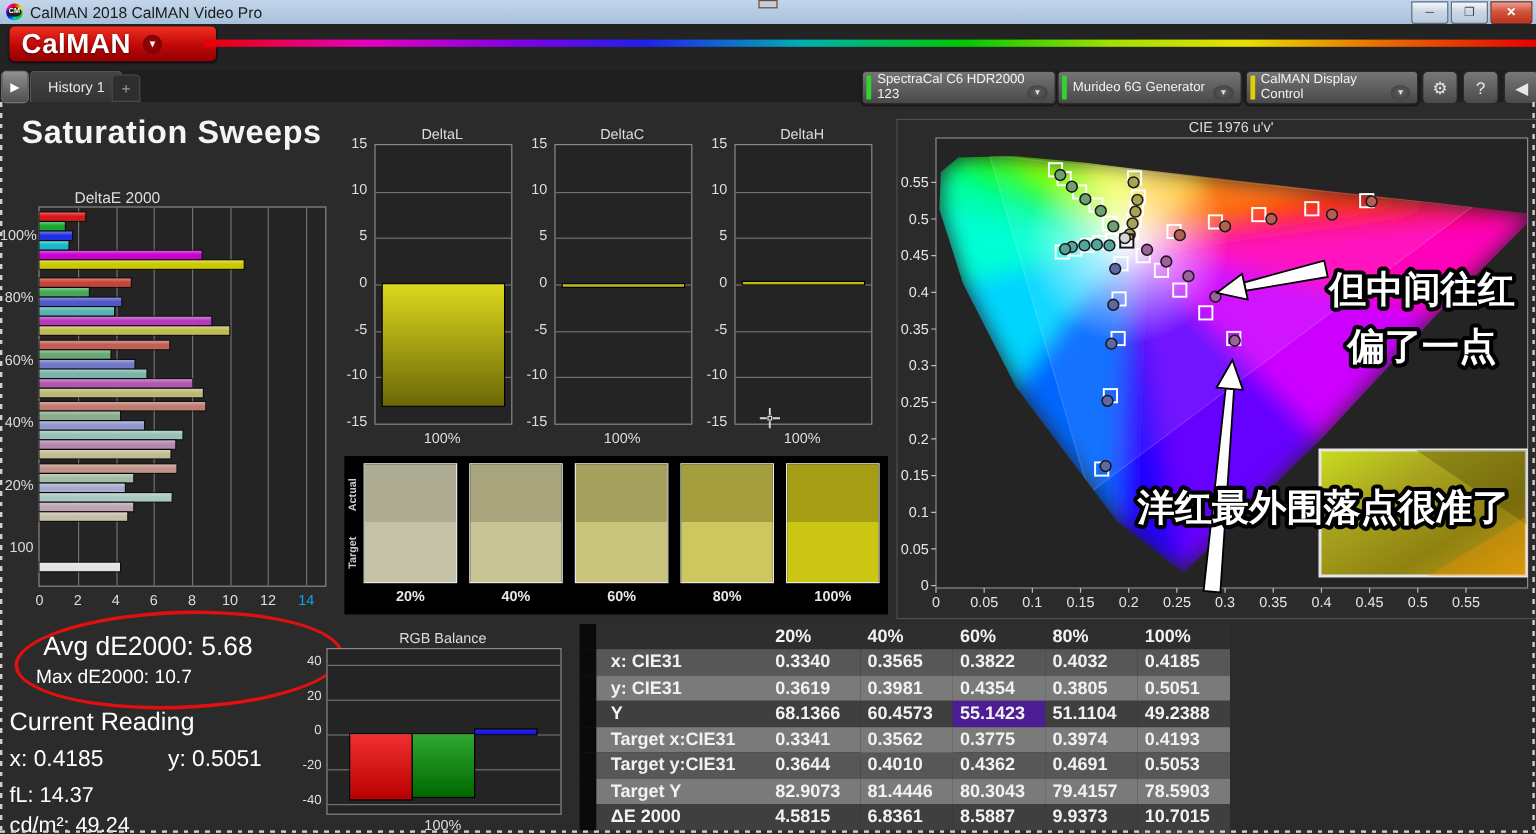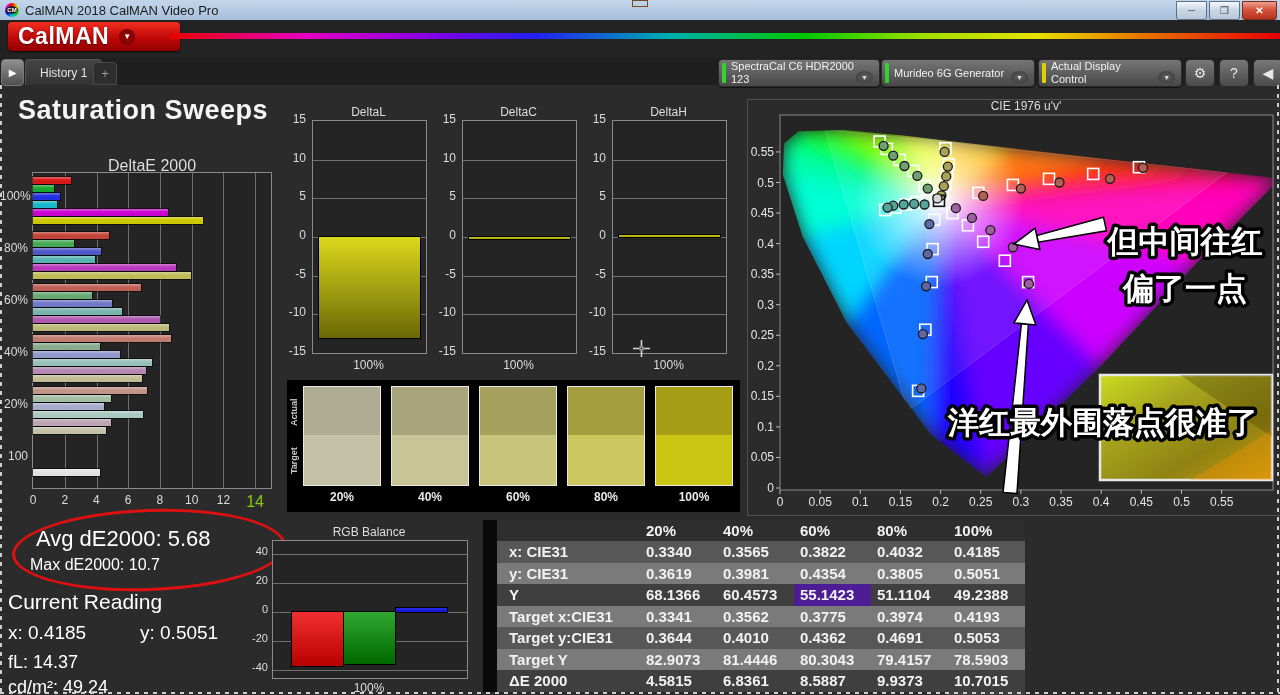--- a/index.html
+++ b/index.html
@@ -100,21 +100,21 @@
     <div class="devbtn" style="left:881px;width:152px;">
       <div class="devind" style="background: rgb(47, 212, 47);"></div>
       <div class="devlbl">
           <div>Murideo 6G Generator</div>
         </div>
       <div class="devdd">▼</div>
     </div>
     <div class="devbtn" style="left:1038px;width:142px;">
       <div class="devind" style="background: rgb(224, 208, 0);"></div>
       <div class="devlbl">
-          <div>Actual Display Control</div>
+          <div>CalMAN Display Control</div>
         </div>
       <div class="devdd">▼</div>
     </div>
     <div class="sqbtn" style="left:1185px;">
         <span>⚙</span>
       </div>
     <div class="sqbtn" style="left:1219px;">
         <span>?</span>
       </div>
     <div class="sqbtn" style="left:1253px;">
@@ -128,21 +128,21 @@
     <div class="readings">
       <div style="left:36px;top:441px;font-size:22px;">Avg dE2000: 5.68</div>
       <div style="left:30px;top:471px;font-size:16px;">Max dE2000: 10.7</div>
       <div style="left:8px;top:505px;font-size:21px;">Current Reading</div>
       <div style="left:8px;top:537px;font-size:19px;">x: 0.4185</div>
       <div style="left:140px;top:537px;font-size:19px;">y: 0.5051</div>
       <div style="left:8px;top:567px;font-size:18px;">fL: 14.37</div>
       <div style="left:8px;top:592px;font-size:18px;">cd/m²: 49.24</div>
       <div class="red-ellipse"></div>
     </div>
-  <div style="position: absolute; left: 62px; top: 72px; width: 180px; text-align: center; font-size: 16px; color: rgb(221, 221, 221);">DeltaE 2000</div>
+  <div style="position: absolute; left: 62px; top: 72px; width: 180px; text-align: left; font-size: 13px; color: rgb(221, 221, 221);">DeltaE 2000</div>
       <div style="position: absolute; left: 32px; top: 87px; width: 238px; height: 315px; background: rgb(36, 36, 36); border: 1px solid rgb(138, 138, 138);">
         <div style="position: absolute; left: 31.7px; top: 0px; bottom: 0px; width: 1px; background: rgb(112, 112, 112);"></div>
         <div style="position: absolute; left: 63.5px; top: 0px; bottom: 0px; width: 1px; background: rgb(112, 112, 112);"></div>
         <div style="position: absolute; left: 95.2px; top: 0px; bottom: 0px; width: 1px; background: rgb(112, 112, 112);"></div>
         <div style="position: absolute; left: 126.9px; top: 0px; bottom: 0px; width: 1px; background: rgb(112, 112, 112);"></div>
         <div style="position: absolute; left: 158.7px; top: 0px; bottom: 0px; width: 1px; background: rgb(112, 112, 112);"></div>
         <div style="position: absolute; left: 190.4px; top: 0px; bottom: 0px; width: 1px; background: rgb(112, 112, 112);"></div>
         <div style="position: absolute; left: 222.1px; top: 0px; bottom: 0px; width: 1px; background: rgb(112, 112, 112);"></div>
         <div style="position: absolute; left: 0px; top: 4px; height: 7px; width: 38.1px; background: linear-gradient(rgba(255, 255, 255, 0.35), transparent 45%), rgb(216, 24, 24); box-shadow: rgba(0, 0, 0, 0.55) 0px 0px 0px 1px;"></div>
         <div style="position: absolute; left: 0px; top: 12px; height: 7px; width: 20.6px; background: linear-gradient(rgba(255, 255, 255, 0.35), transparent 45%), rgb(24, 168, 48); box-shadow: rgba(0, 0, 0, 0.55) 0px 0px 0px 1px;"></div>
@@ -176,21 +176,21 @@
         <div style="position: absolute; left: 0px; top: 254px; height: 7px; width: 72.7px; background: linear-gradient(rgba(255, 255, 255, 0.35), transparent 45%), rgb(196, 192, 168); box-shadow: rgba(0, 0, 0, 0.55) 0px 0px 0px 1px;"></div>
         <div style="position: absolute; left: 0px; top: 296px; height: 7px; width: 66.6px; background: linear-gradient(rgba(255, 255, 255, 0.35), transparent 45%), rgb(226, 226, 226); box-shadow: rgba(0, 0, 0, 0.55) 0px 0px 0px 1px;"></div>
       </div>
       <div style="position: absolute; left: 23px; top: 408px; width: 20px; text-align: center; font-size: 12px; color: rgb(221, 221, 221);">0</div>
       <div style="position: absolute; left: 54.7333px; top: 408px; width: 20px; text-align: center; font-size: 12px; color: rgb(221, 221, 221);">2</div>
       <div style="position: absolute; left: 86.4667px; top: 408px; width: 20px; text-align: center; font-size: 12px; color: rgb(221, 221, 221);">4</div>
       <div style="position: absolute; left: 118.2px; top: 408px; width: 20px; text-align: center; font-size: 12px; color: rgb(221, 221, 221);">6</div>
       <div style="position: absolute; left: 149.933px; top: 408px; width: 20px; text-align: center; font-size: 12px; color: rgb(221, 221, 221);">8</div>
       <div style="position: absolute; left: 181.667px; top: 408px; width: 20px; text-align: center; font-size: 12px; color: rgb(221, 221, 221);">10</div>
       <div style="position: absolute; left: 213.4px; top: 408px; width: 20px; text-align: center; font-size: 12px; color: rgb(221, 221, 221);">12</div>
-      <div style="position: absolute; left: 245.133px; top: 408px; width: 20px; text-align: center; font-size: 16px; color: #84cc16;">14</div>
+      <div style="position: absolute; left: 245.133px; top: 408px; width: 20px; text-align: center; font-size: 12px; color: #0ea5e9;">14</div>
       <div style="position: absolute; left: 0px; top: 104px; width: 28px; text-align: right; font-size: 12px; color: rgb(221, 221, 221);">100%</div>
       <div style="position: absolute; left: 0px; top: 156px; width: 28px; text-align: right; font-size: 12px; color: rgb(221, 221, 221);">80%</div>
       <div style="position: absolute; left: 0px; top: 208px; width: 28px; text-align: right; font-size: 12px; color: rgb(221, 221, 221);">60%</div>
       <div style="position: absolute; left: 0px; top: 260px; width: 28px; text-align: right; font-size: 12px; color: rgb(221, 221, 221);">40%</div>
       <div style="position: absolute; left: 0px; top: 312px; width: 28px; text-align: right; font-size: 12px; color: rgb(221, 221, 221);">20%</div>
       <div style="position: absolute; left: 0px; top: 364px; width: 28px; text-align: right; font-size: 12px; color: rgb(221, 221, 221);">100</div>
       <div style="position: absolute; left: 312px; top: 20px; width: 113px; text-align: center; font-size: 12px; color: rgb(221, 221, 221);">DeltaL</div>
       <div style="position: absolute; left: 312px; top: 35px; width: 113px; height: 232px; background: rgb(36, 36, 36); border: 1px solid rgb(138, 138, 138);">
         <div style="position: absolute; left: 0px; right: 0px; top: 38.7px; height: 1px; background: rgb(112, 112, 112);"></div>
         <div style="position: absolute; left: 0px; right: 0px; top: 77.3px; height: 1px; background: rgb(112, 112, 112);"></div>

